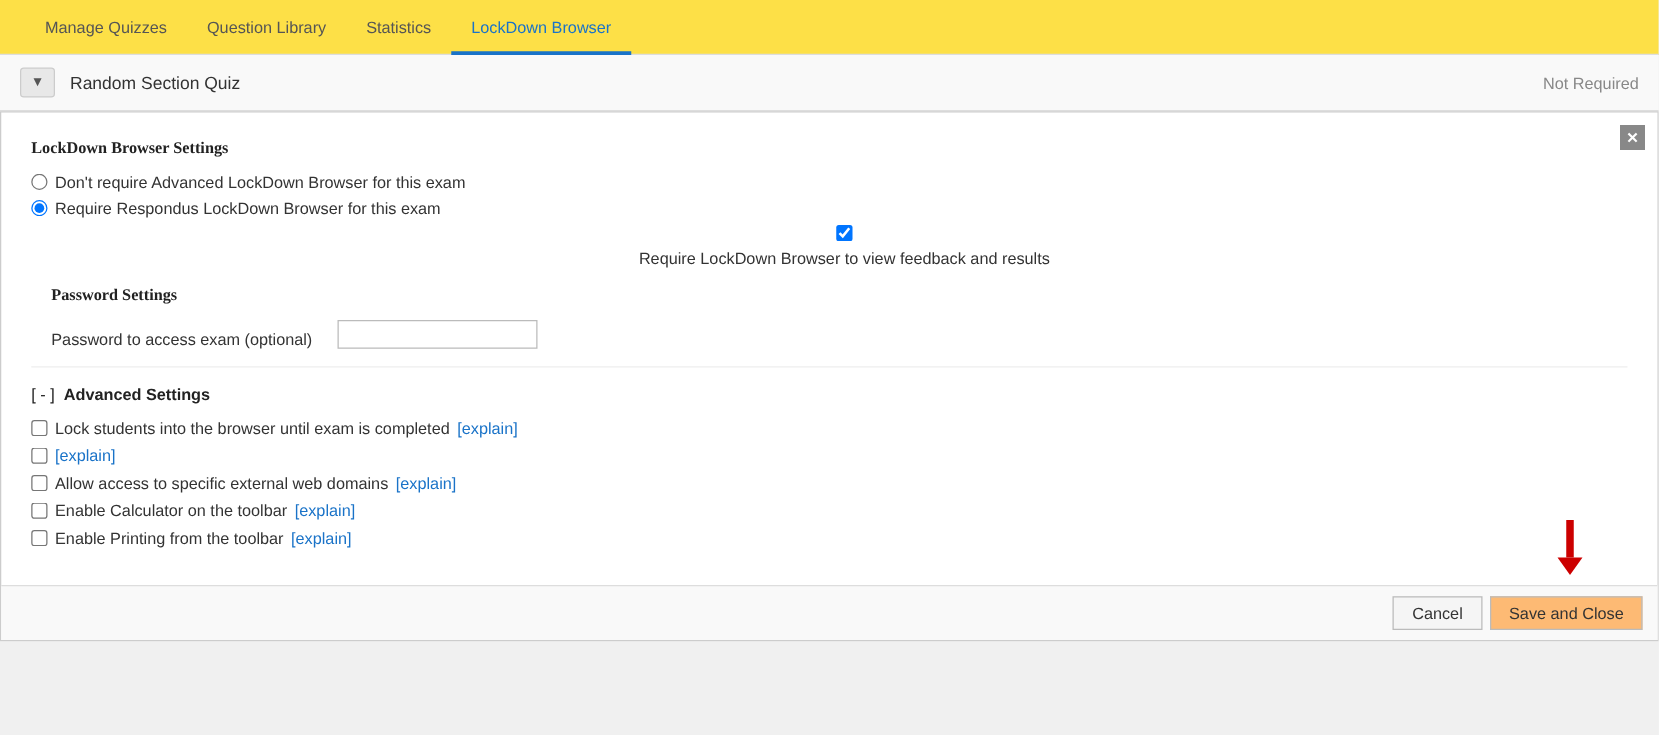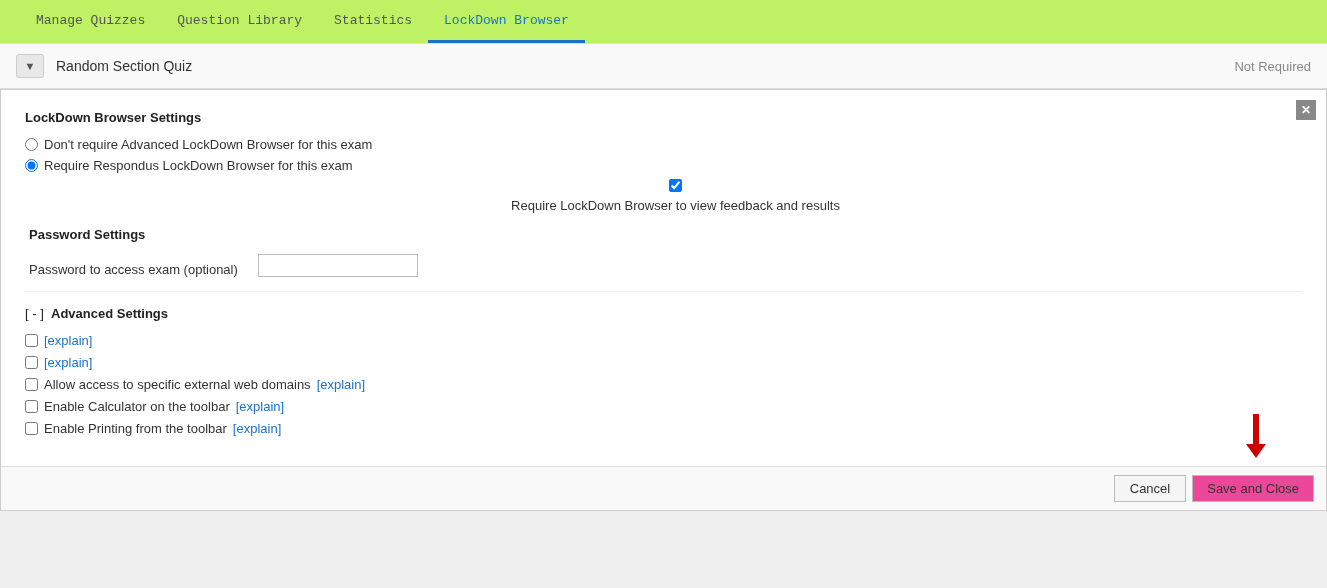--- a/index.html
+++ b/index.html
@@ -5,27 +5,26 @@
     * { box-sizing: border-box; margin: 0; padding: 0; }
     body {
       font-family: Arial, Helvetica, sans-serif;
       font-size: 13px;
       background: #f0f0f0;
       color: #333;
     }
 
     
     .top-nav {
-      background: #bef264;
+      background: #fde047;
       border-bottom: 1px solid #ddd;
       display: flex;
-      align-items: center;
+      align-items: flex-end;
       padding: 0 20px;
       height: 44px;
-      font-family: Liberation Mono, monospace;
     }
     .top-nav a {
       text-decoration: none;
       color: #555;
       padding: 12px 16px;
       display: inline-block;
       font-size: 13px;
       border-bottom: 3px solid transparent;
       margin-bottom: -1px;
     }
@@ -93,20 +92,21 @@
       align-items: center;
       justify-content: center;
       font-weight: bold;
     }
 
     .section-title {
       font-weight: bold;
       font-size: 13px;
       margin-bottom: 12px;
       color: #222;
+      font-family: Liberation Serif, serif;
     }
 
     .radio-group {
       margin-bottom: 4px;
     }
     .radio-group label {
       display: flex;
       align-items: center;
       gap: 6px;
       margin-bottom: 6px;
@@ -127,21 +127,21 @@
       cursor: pointer;
       font-size: 13px;
       flex-direction: column;
     }
     .checkbox-indented input[type="checkbox"] {
       margin: 0;
       cursor: pointer;
     }
 
     .password-section {
-      margin: 14px 4px;
+      margin: 14px 16px;
     }
     .password-row {
       display: flex;
       align-items: flex-end;
       gap: 20px;
       font-size: 13px;
     }
     .password-row input[type="text"] {
       border: 1px solid #bbb;
       padding: 3px 6px;
@@ -196,21 +196,21 @@
     .btn-cancel {
       padding: 5px 15px;
       background: #f5f5f5;
       border: 1px solid #bbb;
       cursor: pointer;
       font-size: 13px;
       color: #333;
     }
     .btn-save {
       padding: 5px 14px;
-      background: #ec4899;
+      background: #fdba74;
       border: 1px solid #bbb;
       cursor: pointer;
       font-size: 13px;
       color: #333;
     }
 
     
     .arrow-indicator {
       position: absolute;
       bottom: 52px;
@@ -302,20 +302,21 @@
     <hr class="divider">
 
     <div class="advanced-section">
       <div class="advanced-title">
         <span class="bracket">[ - ]</span>
         &nbsp;<span>Advanced Settings</span>
       </div>
 
       <div class="checkbox-row">
         <input type="checkbox" style="">
+        <span>Lock students into the browser until exam is completed</span>
         <a href="#">[explain]</a>
       </div>
 
       <div class="checkbox-row">
         <input type="checkbox" style="">
         <a href="#">[explain]</a>
       </div>
 
       <div class="checkbox-row">
         <input type="checkbox" style="">

